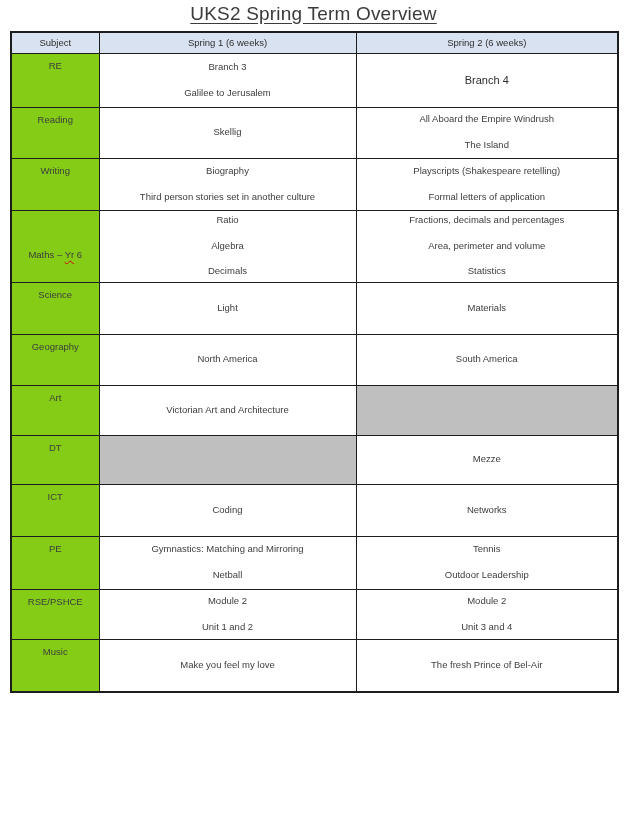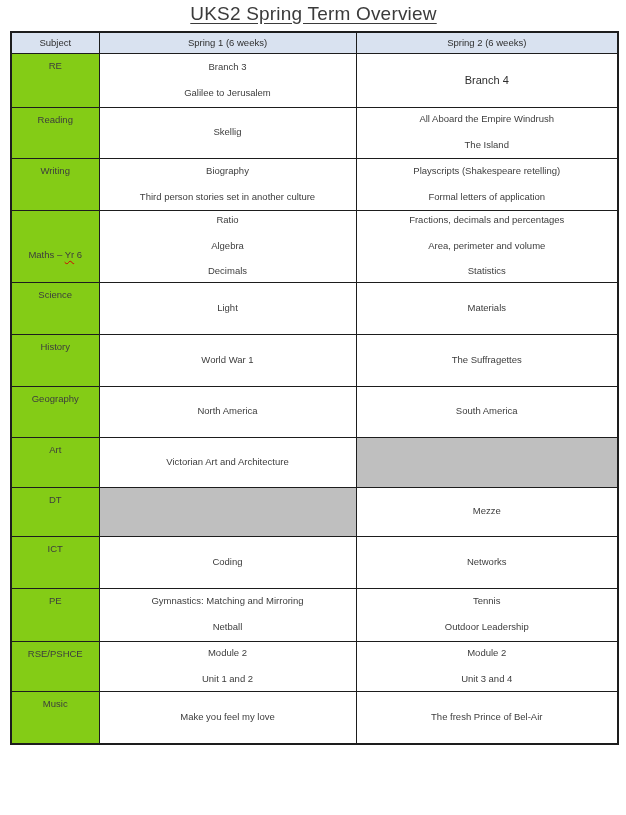--- a/index.html
+++ b/index.html
@@ -121,29 +121,20 @@
         </tr>
         <tr style="height: 52px;">
           <td class="subject-cell"><span>Science</span></td>
           <td class="content-cell">
             <div class="cell-line">Light</div>
           </td>
           <td class="content-cell">
             <div class="cell-line">Materials</div>
           </td>
         </tr>
-        <tr style="height: 52px;">
-          <td class="subject-cell"><span>History</span></td>
-          <td class="content-cell">
-            <div class="cell-line">World War 1</div>
-          </td>
-          <td class="content-cell">
-            <div class="cell-line">The Suffragettes</div>
-          </td>
-        </tr>
         <tr style="height: 51px;">
           <td class="subject-cell"><span>Geography</span></td>
           <td class="content-cell">
             <div class="cell-line">North America</div>
           </td>
           <td class="content-cell">
             <div class="cell-line">South America</div>
           </td>
         </tr>
         <tr style="height: 50px;">

